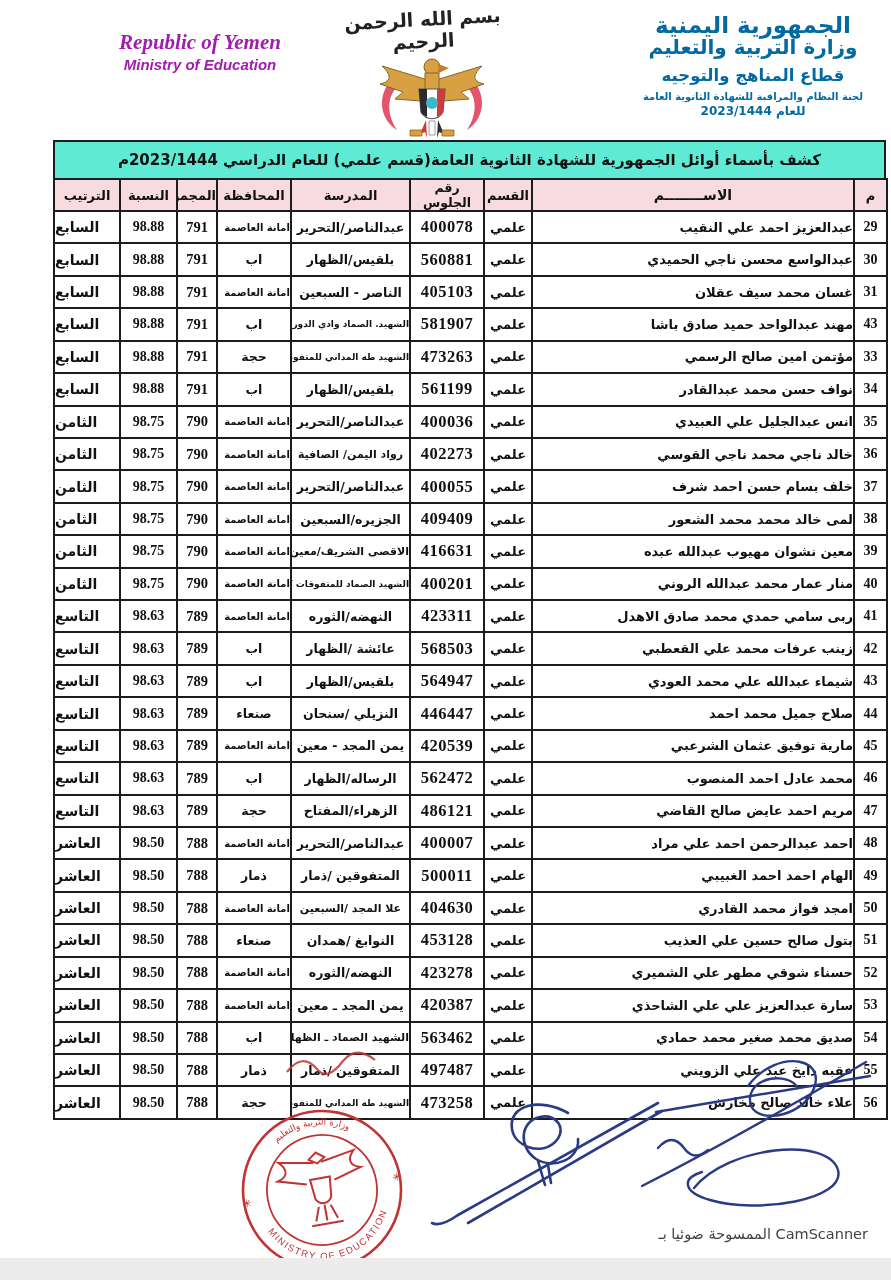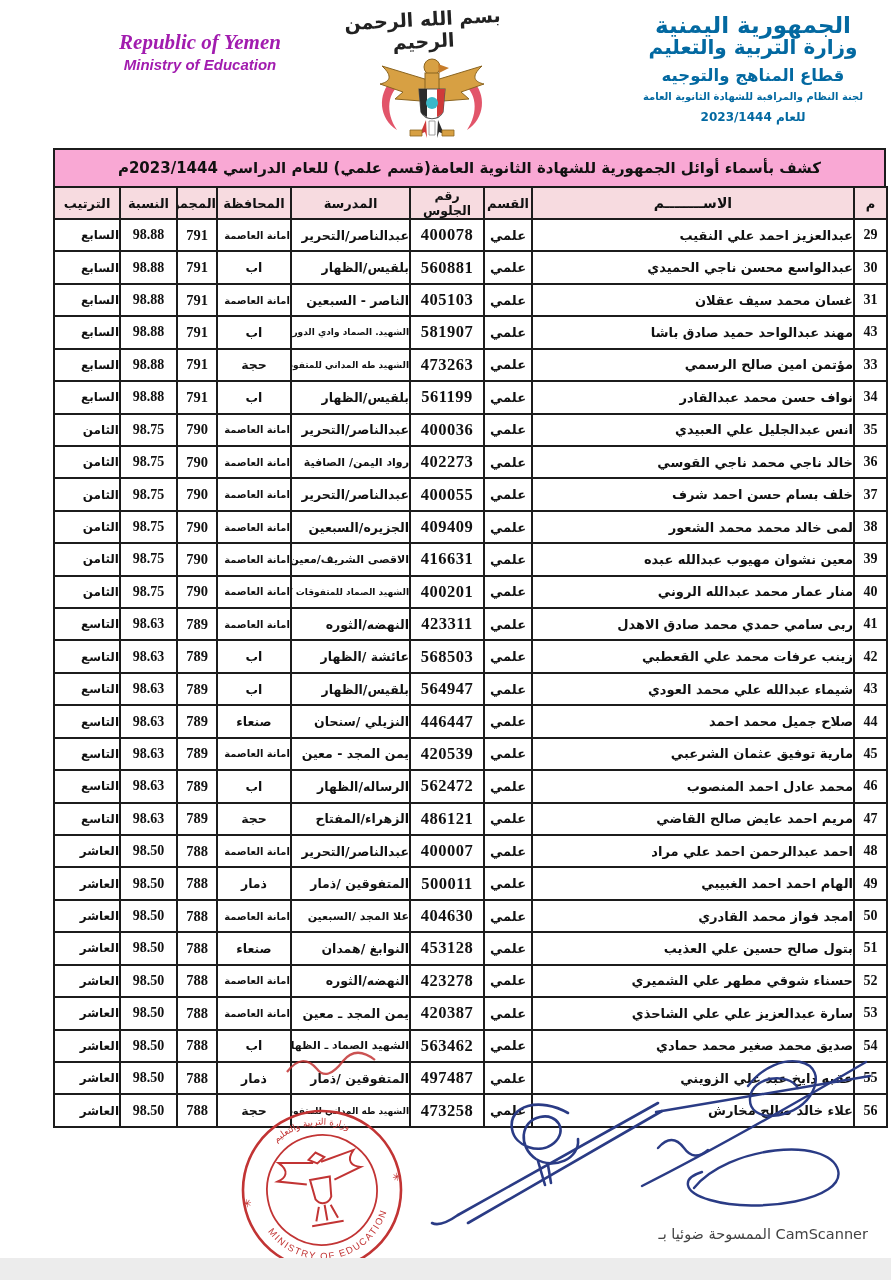--- a/index.html
+++ b/index.html
@@ -11,45 +11,45 @@
   .en-line1{font-family:"Liberation Serif",serif;font-style:italic;font-weight:bold;font-size:21px;}
   .en-line2{font-family:"Liberation Sans",sans-serif;font-style:italic;font-weight:bold;font-size:15px;margin-top:1px;}
   .bismillah{position:absolute;left:318px;top:8px;width:210px;text-align:center;direction:rtl;
              font-weight:bold;font-size:19px;transform:rotate(-3deg);color:#222;}
   .emblem{position:absolute;left:372px;top:46px;}
   .ar-block{position:absolute;right:6px;top:12px;width:264px;text-align:center;direction:rtl;color:#0369a1;}
   .ar-country{font-size:23px;font-weight:bold;letter-spacing:-1px;}
   .ar-ministry{font-size:20px;font-weight:bold;margin-top:-3px;}
   .ar-sector{font-size:16.5px;font-weight:bold;margin-top:7px;}
   .ar-committee{font-size:10px;font-weight:bold;margin-top:6px;}
-  .ar-year{font-size:12px;font-weight:bold;margin-top:8px;}
+  .ar-year{font-size:12px;font-weight:bold;margin-top:2px;}
 
   
   .doc{position:absolute;left:53px;top:140px;width:833px;}
   .title-box{border:2.5px solid #1c1c1c;border-bottom:none;height:36px;display:flex;align-items:center;
-             justify-content:center;direction:rtl;font-weight:bold;font-size:15px;background:#f9a8d4;margin-top:8px;}
+             justify-content:center;direction:rtl;font-weight:bold;font-size:15px;background:#5eead4;}
   table.sheet{width:100%;border-collapse:collapse;table-layout:fixed;direction:rtl;background:#fff;}
   table.sheet th,table.sheet td{border:2px solid #1c1c1c;padding:0;overflow:hidden;}
   table.sheet thead tr{height:30px;background:#f7dbe0;}
   table.sheet thead th{font-weight:bold;font-size:13px;text-align:center;}
   table.sheet thead th.h-name{font-size:14px;}
   table.sheet thead th.h-seat{font-size:12.5px;}
   table.sheet tbody tr{height:32.43px;}
   td.c-no{font-family:"Liberation Serif",serif;font-weight:bold;font-size:14px;text-align:center;}
   td.c-name{font-weight:bold;font-size:13px;text-align:right;padding-right:7px;white-space:nowrap;}
   td.c-sec{font-weight:bold;font-size:13px;text-align:center;}
   td.c-seat{font-family:"Liberation Serif",serif;font-weight:bold;font-size:16.5px;text-align:center;letter-spacing:.5px;}
-  td.c-school{font-weight:bold;font-size:12.5px;white-space:nowrap;padding:0 2px;}
+  td.c-school{font-weight:bold;font-size:12.5px;text-align:center;white-space:nowrap;padding:0 2px;}
   td.c-school.small{font-size:11px;}
   td.c-school.tiny{font-size:9px;}
   td.c-gov{font-weight:bold;font-size:12.5px;text-align:center;white-space:nowrap;}
   td.c-gov.small{font-size:10px;padding-left:44px;}
   td.c-total{font-family:"Liberation Serif",serif;font-weight:bold;font-size:14.5px;text-align:center;}
   td.c-pct{font-family:"Liberation Serif",serif;font-weight:bold;font-size:14px;text-align:center;}
-  td.c-rank{font-weight:bold;font-size:12px;text-align:right;}
+  td.c-rank{font-weight:bold;font-size:14px;text-align:left;}
 
   
   .stamp{position:absolute;left:225px;top:1040px;}
   .sig-a{position:absolute;left:420px;top:1095px;}
   .sig-b{position:absolute;left:598px;top:1028px;}
   .camscanner{position:absolute;top:1226px;right:23px;direction:ltr;font-size:14.5px;color:#424242;}
   .gray-bar{position:absolute;left:0;right:0;bottom:0;height:22px;background:#ececec;}
 </style>
 </head>
 <body>

